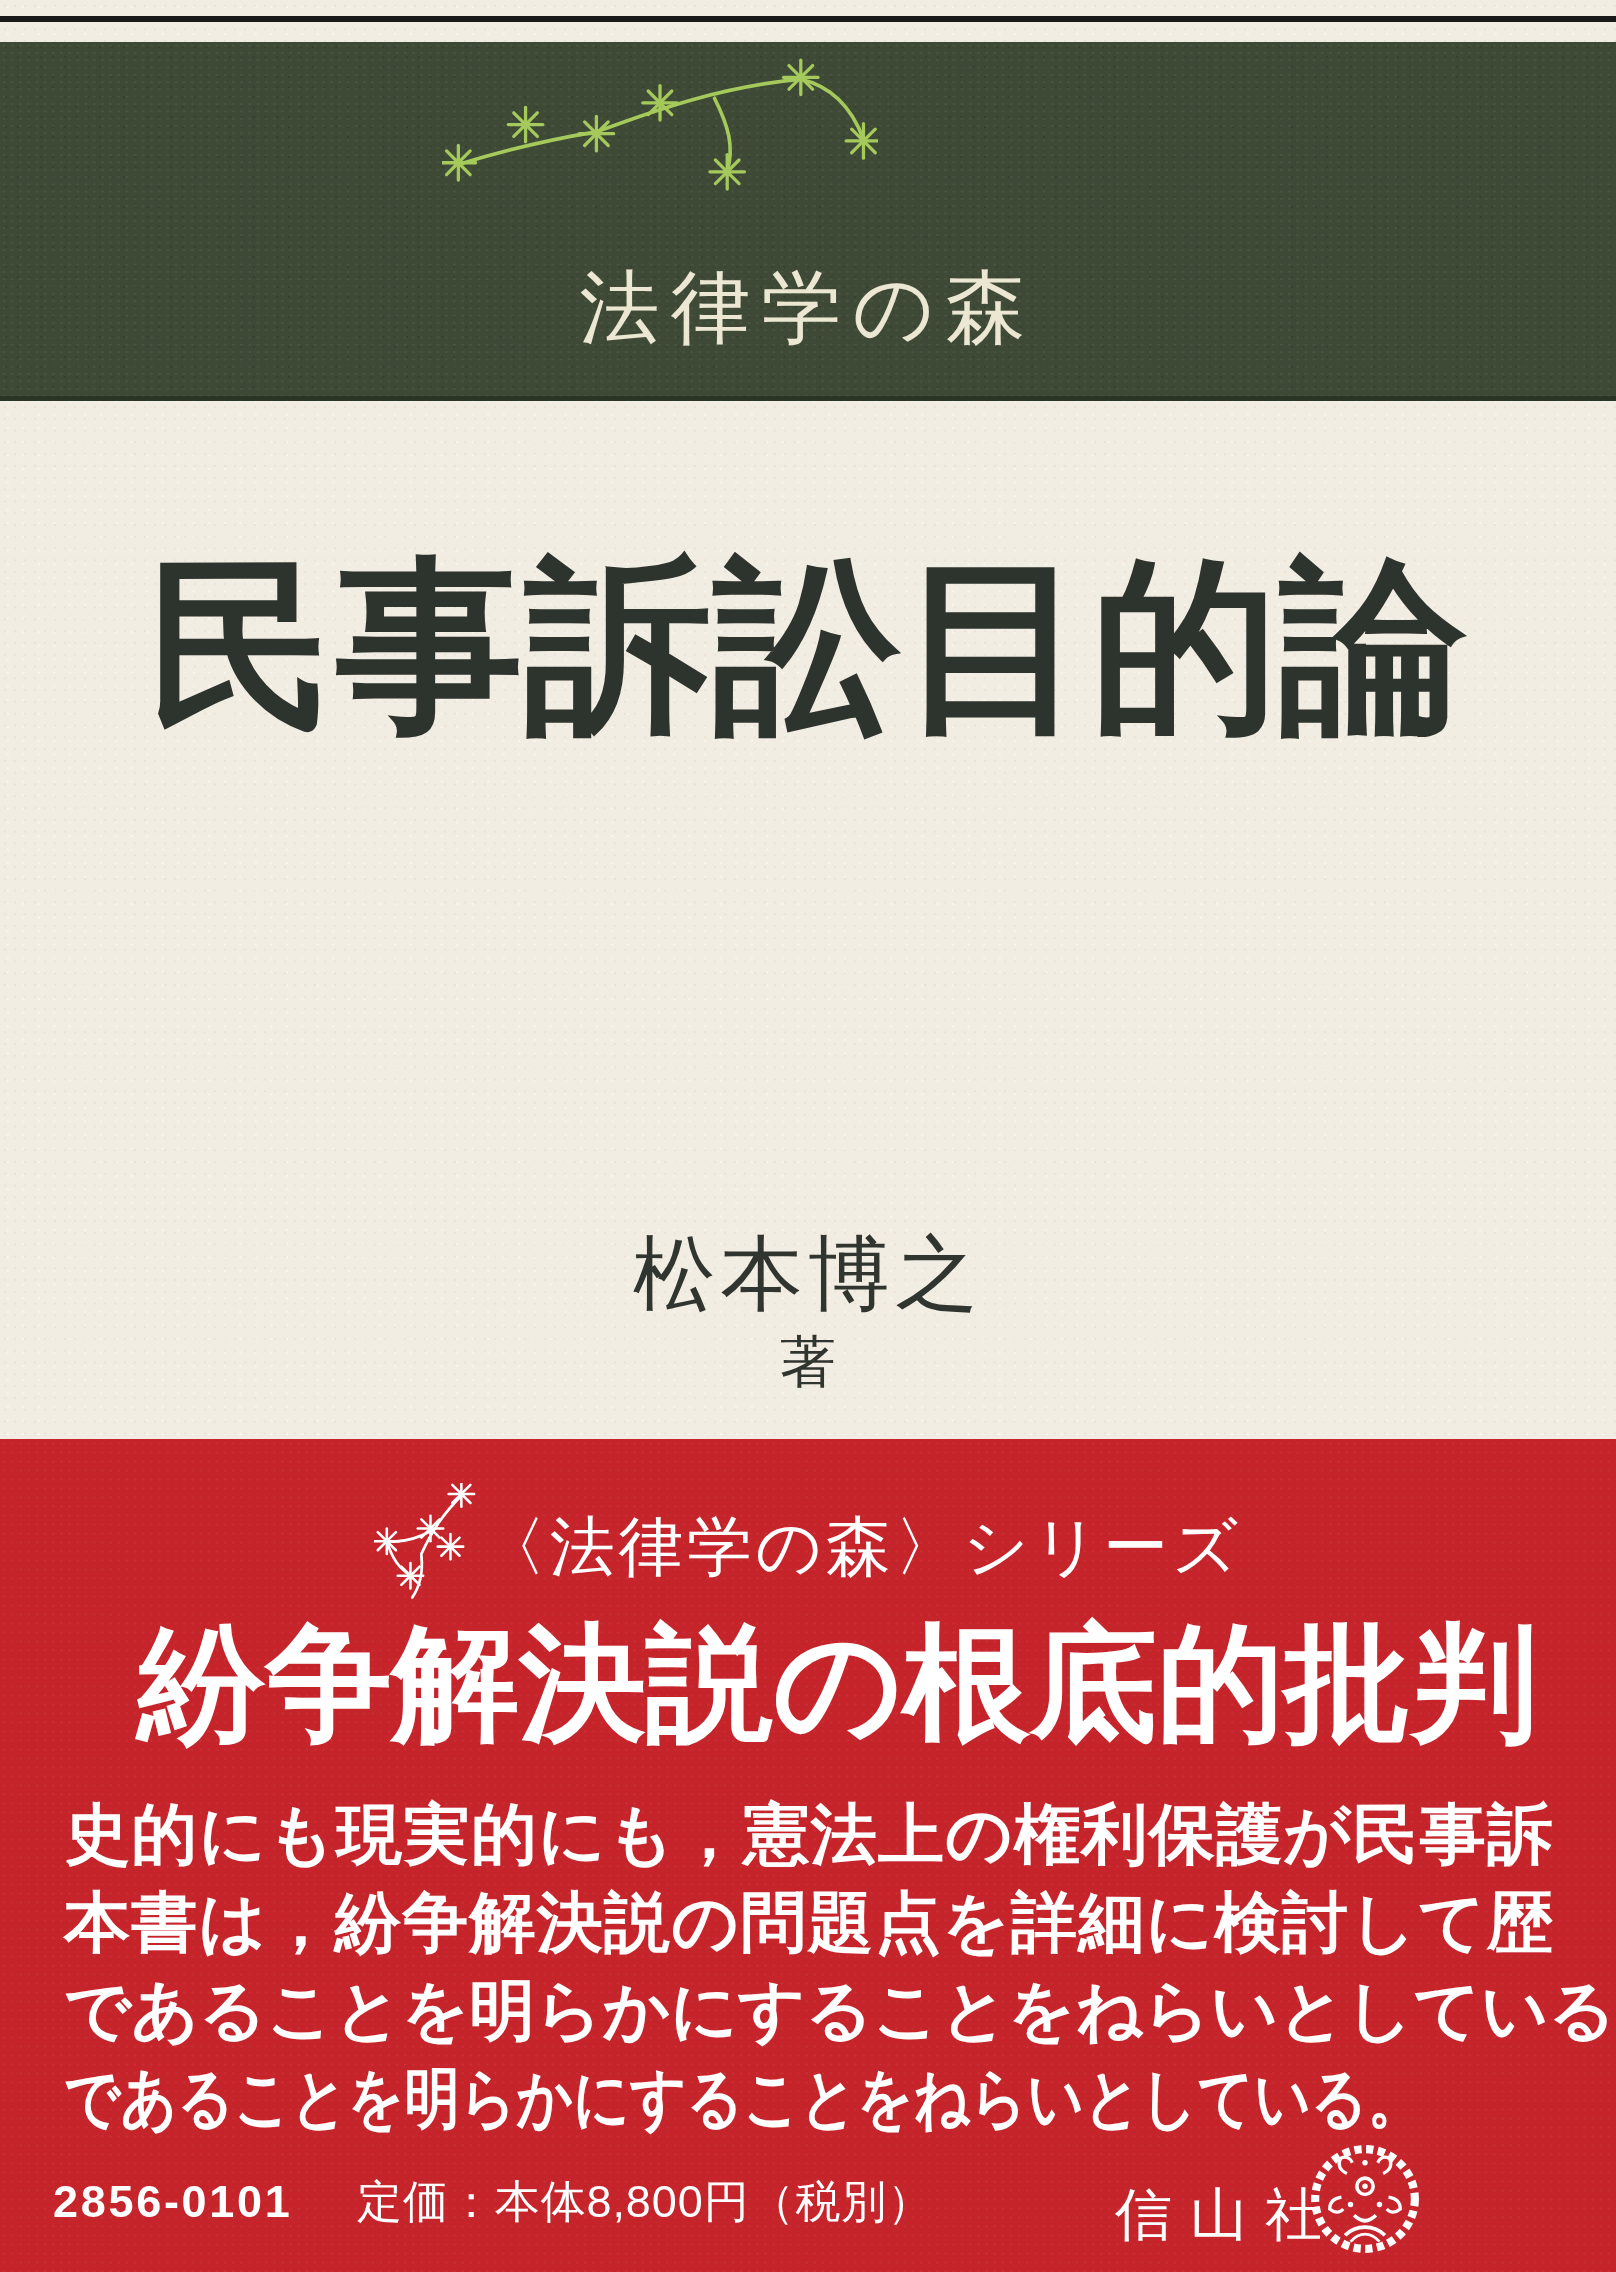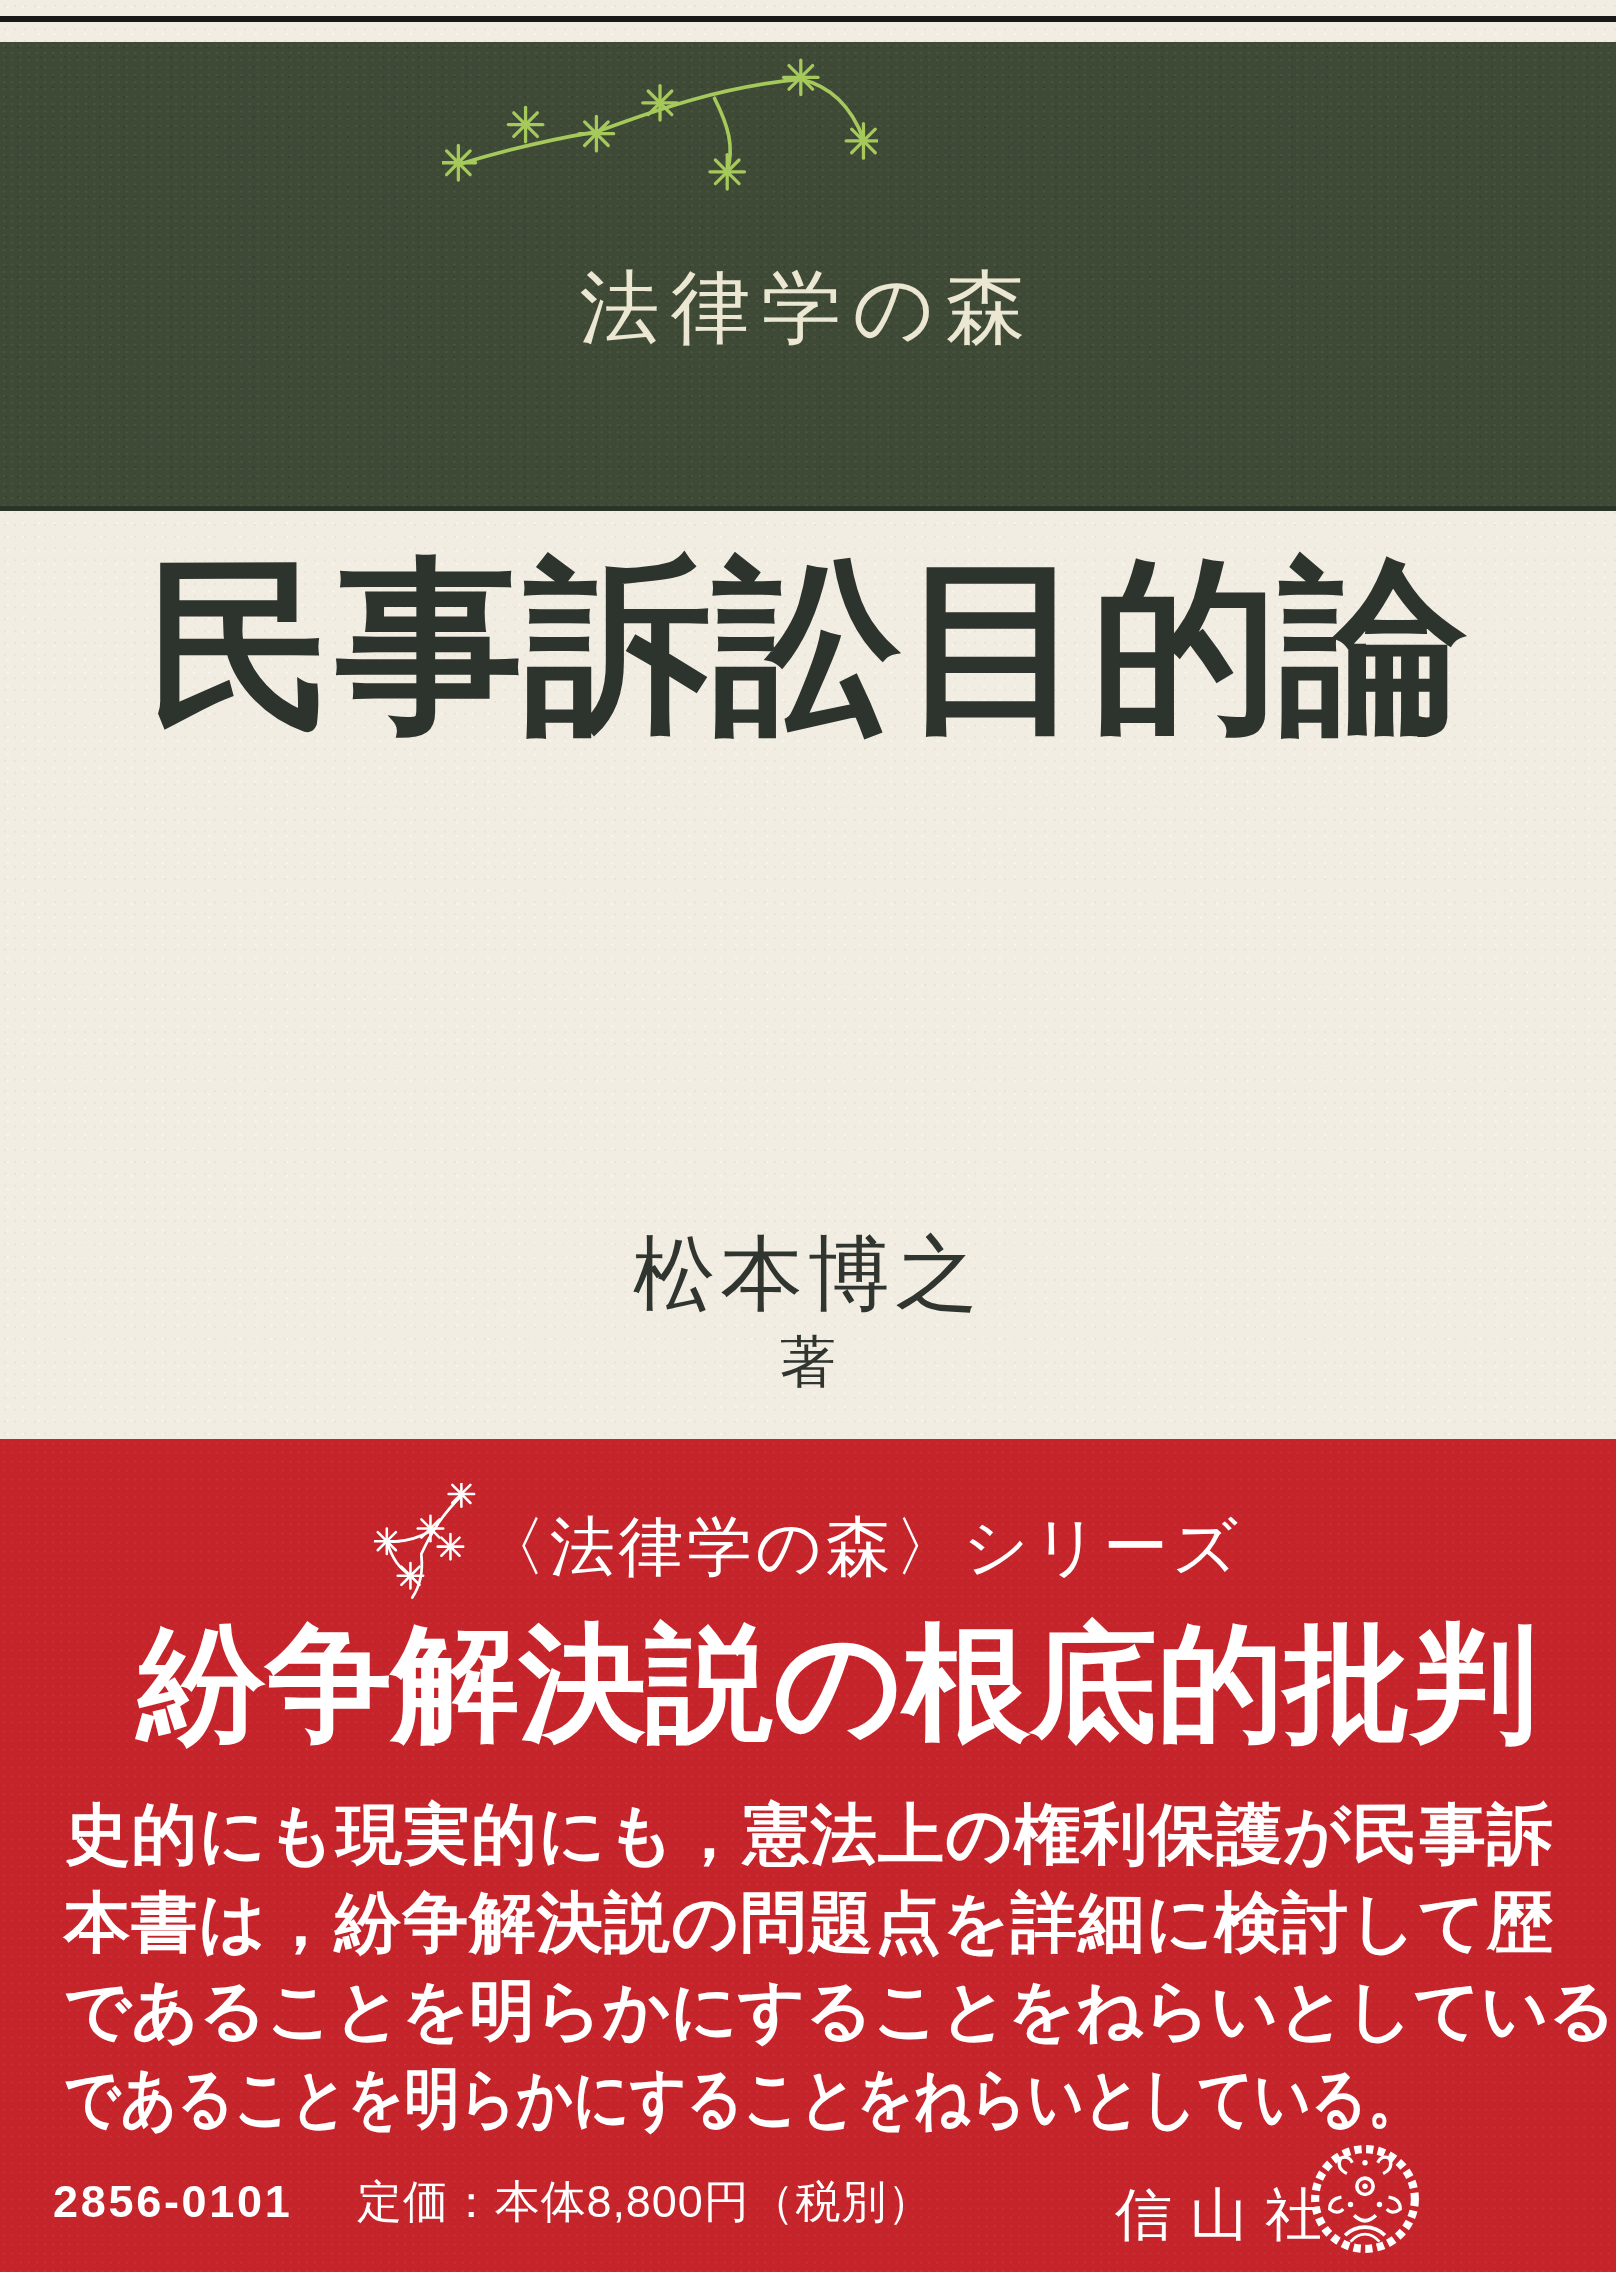--- a/index.html
+++ b/index.html
@@ -8,21 +8,21 @@
     background:#f2ede2;
     background-image:
       radial-gradient(rgba(210,190,170,.22) 1.1px, transparent 1.2px),
       radial-gradient(rgba(255,255,255,.5) 0.9px, transparent 1px);
     background-size:10px 11.8px, 15.5px 13.6px;
     font-family:"Liberation Serif","DejaVu Serif",serif;
   }
   .top-rule{position:absolute;left:0;top:16.4px;width:100%;height:5.5px;background:#191919;}
   
   .green-band{
-    position:absolute;left:0;top:42px;width:100%;height:469px;box-sizing:border-box;
+    position:absolute;left:0;top:42px;width:100%;height:359px;box-sizing:border-box;
     background:#3e4a36;
     background-image:radial-gradient(rgba(255,255,255,.05) 1.3px, transparent 1.4px),
                      radial-gradient(rgba(0,0,0,.12) 1.1px, transparent 1.2px);
     background-size:8.2px 7.3px,11.8px 10px;
     border-bottom:5.5px solid #2a3427;
   }
   .band-sprig{position:absolute;left:442px;top:5.5px;width:436px;height:155px;}
   .band-title{
     position:absolute;left:0;top:218px;width:100%;text-align:center;
     font-size:80px;line-height:1.2;color:#ece7d2;letter-spacing:11px;

